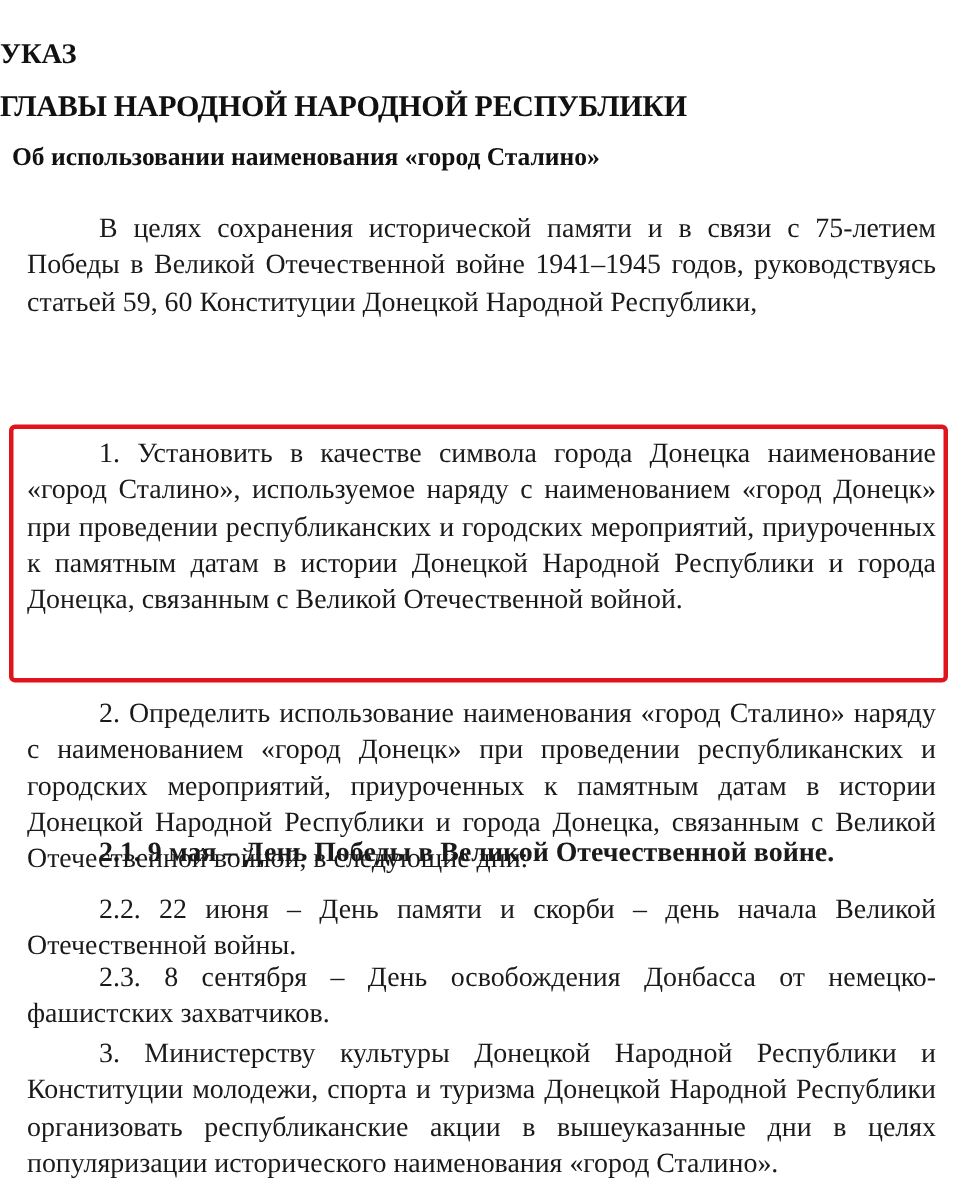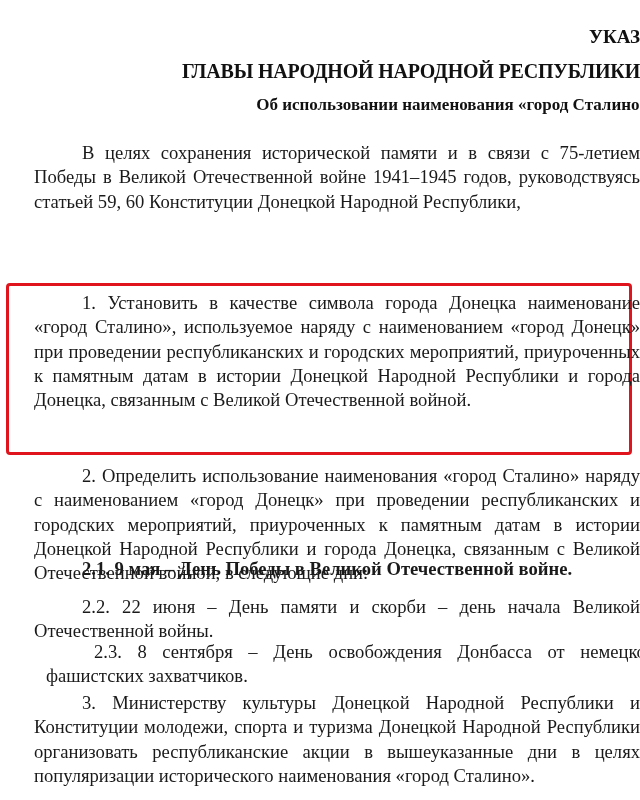--- a/index.html
+++ b/index.html
@@ -16,30 +16,30 @@
       color: #1a1a1a;
     }
     .page {
       position: absolute;
       left: 0; top: 0;
       width: 640px; height: 800px;
     }
     .title {
       position: absolute;
       left: 0; width: 640px;
-      text-align: right;
+      text-align: left;
       font-weight: bold;
       color: #111;
     }
     .t1 { top: 26px; font-size: 19px; }
     .t2 { top: 60px; font-size: 20px; letter-spacing: -0.2px; }
     .t3 { top: 95px; font-size: 17px; left: 8px; }
     .para {
       position: absolute;
-      left: 34px;
+      left: 18px;
       width: 606px;
       font-size: 18.6px;
       line-height: 24.3px;
       text-align: justify;
       text-align-last: left;
     }
     .para .indent { display: inline-block; width: 48px; }
     .p-intro { top: 141px; }
     .decree-word {
       position: absolute;
@@ -52,21 +52,21 @@
       left: 6px; top: 283px;
       width: 620px; height: 166px;
       border: 3px solid #e0141c;
       border-radius: 4px;
       box-sizing: content-box;
     }
     .p1 { top: 291px; }
     .p2 { top: 464px; }
     .p21 { top: 557px; font-weight: bold; }
     .p22 { top: 595px; }
-    .p23 { top: 640px; margin-left: 12px; }
+    .p23 { top: 640px; }
     .p3 { top: 691px; }
   </style>
 </head>
 <body>
 
 <div class="page">
 
   <div class="title t1">УКАЗ</div>
   <div class="title t2">ГЛАВЫ НАРОДНОЙ НАРОДНОЙ РЕСПУБЛИКИ</div>
   <div class="title t3">Об использовании наименования «город Сталино»</div>

